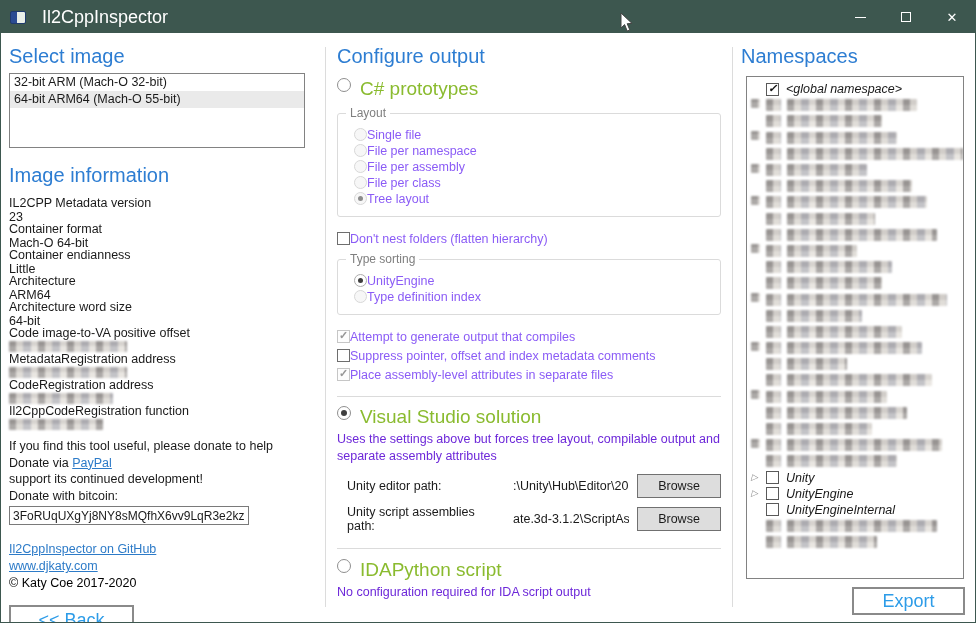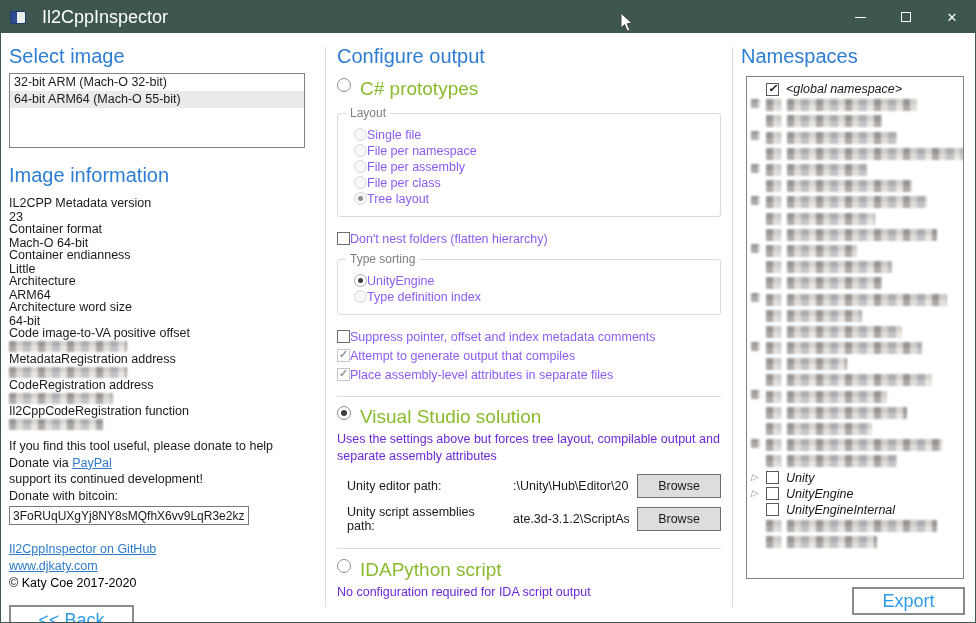--- a/index.html
+++ b/index.html
@@ -225,26 +225,26 @@
             <span class="rad semi on"></span>
             <span>UnityEngine</span>
           </div>
         <div class="opt">
             <span class="rad dis"></span>
             <span>Type definition index</span>
           </div>
       </div>
 
       <div class="opt cbrow">
+        <span class="cb dis on"></span>
+        <span>Attempt to generate output that compiles</span>
+      </div>
+      <div class="opt cbrow">
         <span class="cb"></span>
         <span>Suppress pointer, offset and index metadata comments</span>
-      </div>
-      <div class="opt cbrow">
-        <span class="cb dis on"></span>
-        <span>Attempt to generate output that compiles</span>
       </div>
       <div class="opt cbrow">
         <span class="cb dis on"></span>
         <span>Place assembly-level attributes in separate files</span>
       </div>
 
       <hr class="hsep">
 
       <div class="sec" style="margin-top:9px;">
         <span class="rad on"></span>

